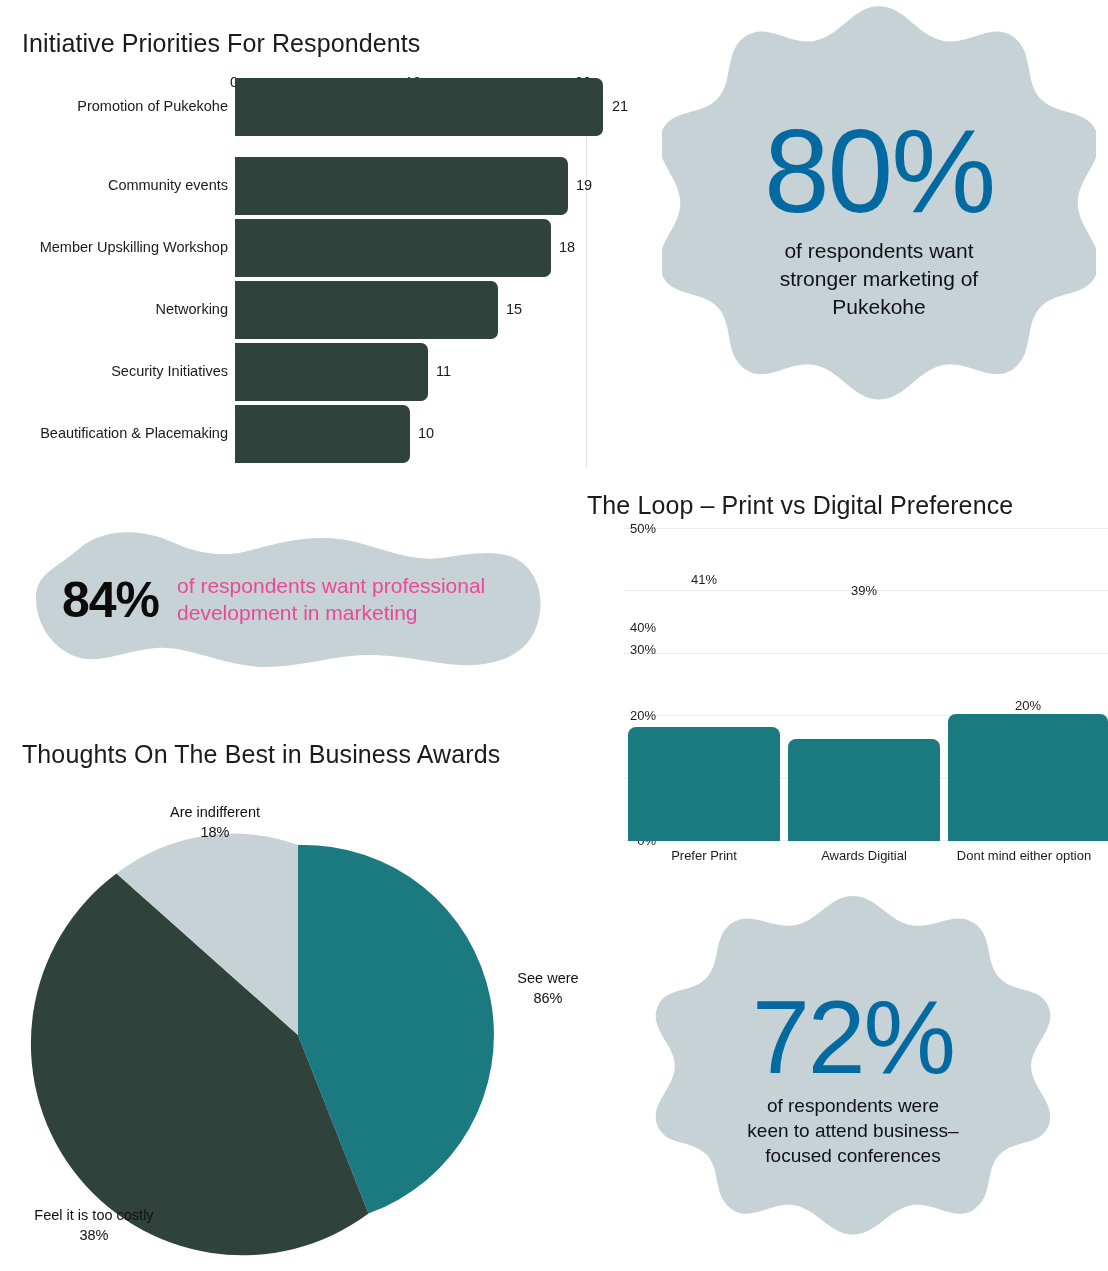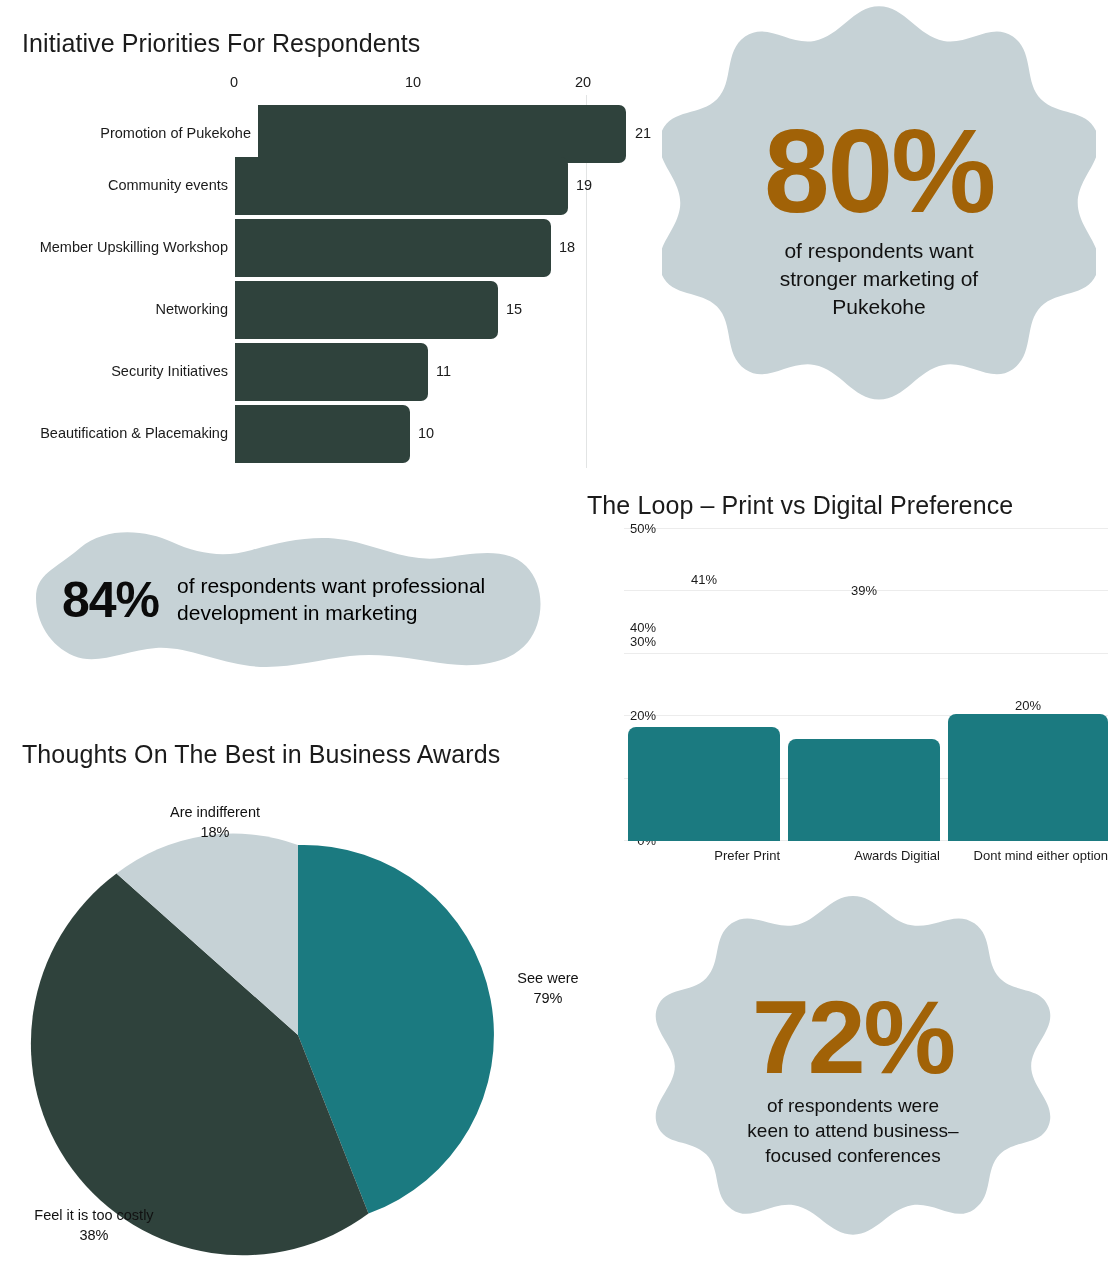--- a/index.html
+++ b/index.html
@@ -59,24 +59,24 @@
   
   .rosette{position:absolute;}
   .rosette svg{display:block;}
   .rosette .inner{
     position:absolute;left:0;top:0;width:100%;height:100%;
     display:flex;flex-direction:column;align-items:center;justify-content:center;
     text-align:center;
   }
   .big-pct{
     font-size:112px;
-    font-weight:700;
+    font-weight:400;
     letter-spacing:-2px;
     line-height:.95;
-    color:#a16207;
+    color:#0369a1;
   }
   .badge-sub{
     font-size:21px;
     line-height:1.32;
     color:#111;
     margin-top:10px;
     max-width:290px;
   }
   #badge-80{left:662px;top:2px;width:434px;height:432px;}
   #badge-80 .big-pct{font-size:118px;}
@@ -88,21 +88,21 @@
   #blob-84{left:28px;top:528px;width:516px;height:144px;}
   #blob-84 .inner{
     position:absolute;left:0;top:0;width:100%;height:100%;
     display:flex;align-items:center;justify-content:flex-start;
     padding-left:34px;box-sizing:border-box;
   }
   #blob-84 .pct{
     font-size:50px;font-weight:700;letter-spacing:-1px;color:#0b0b0b;
     margin-right:18px;white-space:nowrap;
   }
-  #blob-84 .txt{font-size:21px;line-height:1.28;color:#000000;max-width:360px;}
+  #blob-84 .txt{font-size:21px;line-height:1.28;color:#ec4899;max-width:360px;}
 
   
   #vbar-chart{left:580px;top:470px;width:528px;height:400px;}
   #vbar-title{left:7px;top:21px;position:absolute;}
   .vaxis-label{
     position:absolute;right:452px;
     font-size:13px;color:#1b1b1b;white-space:nowrap;text-align:right;
   }
   .vgrid{position:absolute;left:44px;width:484px;height:1px;background:#ececec;}
   .vbar{
@@ -110,21 +110,21 @@
     background:#1b7a80;
     border-radius:8px 8px 0 0;
     bottom:0;
   }
   .vbar-val{
     position:absolute;font-size:13px;color:#1b1b1b;
     text-align:center;white-space:nowrap;
   }
   .vbar-cat{
     position:absolute;font-size:13px;color:#1b1b1b;
-    text-align:right;white-space:nowrap;
+    text-align:center;white-space:nowrap;
   }
 
   
   #pie-chart{left:0;top:720px;width:600px;height:551px;padding-left:32px;}
   #pie-title{left:22px;top:20px;position:absolute;}
   #pie-svg{position:absolute;left:0;top:0;}
   .pie-lab{
     position:absolute;font-size:14.5px;line-height:1.38;color:#111;white-space:nowrap;
   }
 </style>
@@ -134,21 +134,21 @@
 <div id="hbar-chart" class="abs">
 
   <div id="hbar-title" class="abs chart-title">Initiative Priorities For Respondents</div>
 
   <div class="abs axis-num hbar-tick" style="left:230px;">0</div>
   <div class="abs axis-num hbar-tick" style="left:405px;">10</div>
   <div class="abs axis-num hbar-tick" style="left:575px;">20</div>
 
   <div id="hbar-gridline" class="abs"></div>
 
-  <div class="hbar-row" style="top:105px;height:58px;margin-left:23px;">
+  <div class="hbar-row" style="top:78px;height:58px;">
     <div class="cat-label hbar-cat" style="top:20px;">Promotion of Pukekohe</div>
     <div class="hbar-bar" style="top:0;width:368px;height:58px;"></div>
     <div class="val-label hbar-val" style="left:612px;top:20px;">21</div>
   </div>
 
   <div class="hbar-row" style="top:157px;height:58px;">
     <div class="cat-label hbar-cat" style="top:20px;">Community events</div>
     <div class="hbar-bar" style="top:0;width:333px;height:58px;"></div>
     <div class="val-label hbar-val" style="left:576px;top:20px;">19</div>
   </div>
@@ -246,21 +246,21 @@
 
   <div class="vgrid" style="top:58px;"></div>
   <div class="vgrid" style="top:120px;"></div>
   <div class="vgrid" style="top:183px;"></div>
   <div class="vgrid" style="top:245px;"></div>
   <div class="vgrid" style="top:308px;"></div>
   <div class="vgrid" style="top:370px;"></div>
 
   <div class="vaxis-label" style="top:51px;">50%</div>
   <div class="vaxis-label" style="top:113px;margin-top:37px;">40%</div>
-  <div class="vaxis-label" style="top:164px;">30%</div>
+  <div class="vaxis-label" style="top:172px;">30%</div>
   <div class="vaxis-label" style="top:238px;">20%</div>
   <div class="vaxis-label" style="top:301px;">10%</div>
   <div class="vaxis-label" style="top:363px;">0%</div>
 
   <div style="position:absolute;left:48px;top:0;width:480px;height:371px;">
     <div class="vbar" style="left:0px;   width:152px;height:114px;"></div>
     <div class="vbar" style="left:160px; width:152px;height:102px;"></div>
     <div class="vbar" style="left:320px; width:160px;height:127px;"></div>
   </div>
 
@@ -286,21 +286,21 @@
     <path fill="#c6d2d6" d="M 298 315 L 116.5 153.6 A 190 190 0 0 1 298 125 Z"></path>
   </svg>
 
   <div class="pie-lab" style="left:110px;top:82px;text-align:center;width:210px;">
     <div>Are indifferent</div>
     <div>18%</div>
   </div>
 
   <div class="pie-lab" style="left:502px;top:248px;text-align:center;width:92px;">
     <div>See were</div>
-    <div>79%</div>
+    <div>86%</div>
   </div>
 
   <div class="pie-lab" style="left:14px;top:485px;text-align:center;width:160px;">
     <div>Feel it is too costly</div>
     <div>38%</div>
   </div>
 </div>
 
 <div id="badge-72" class="rosette">
   <svg width="400" height="372" viewBox="0 0 200 190">

